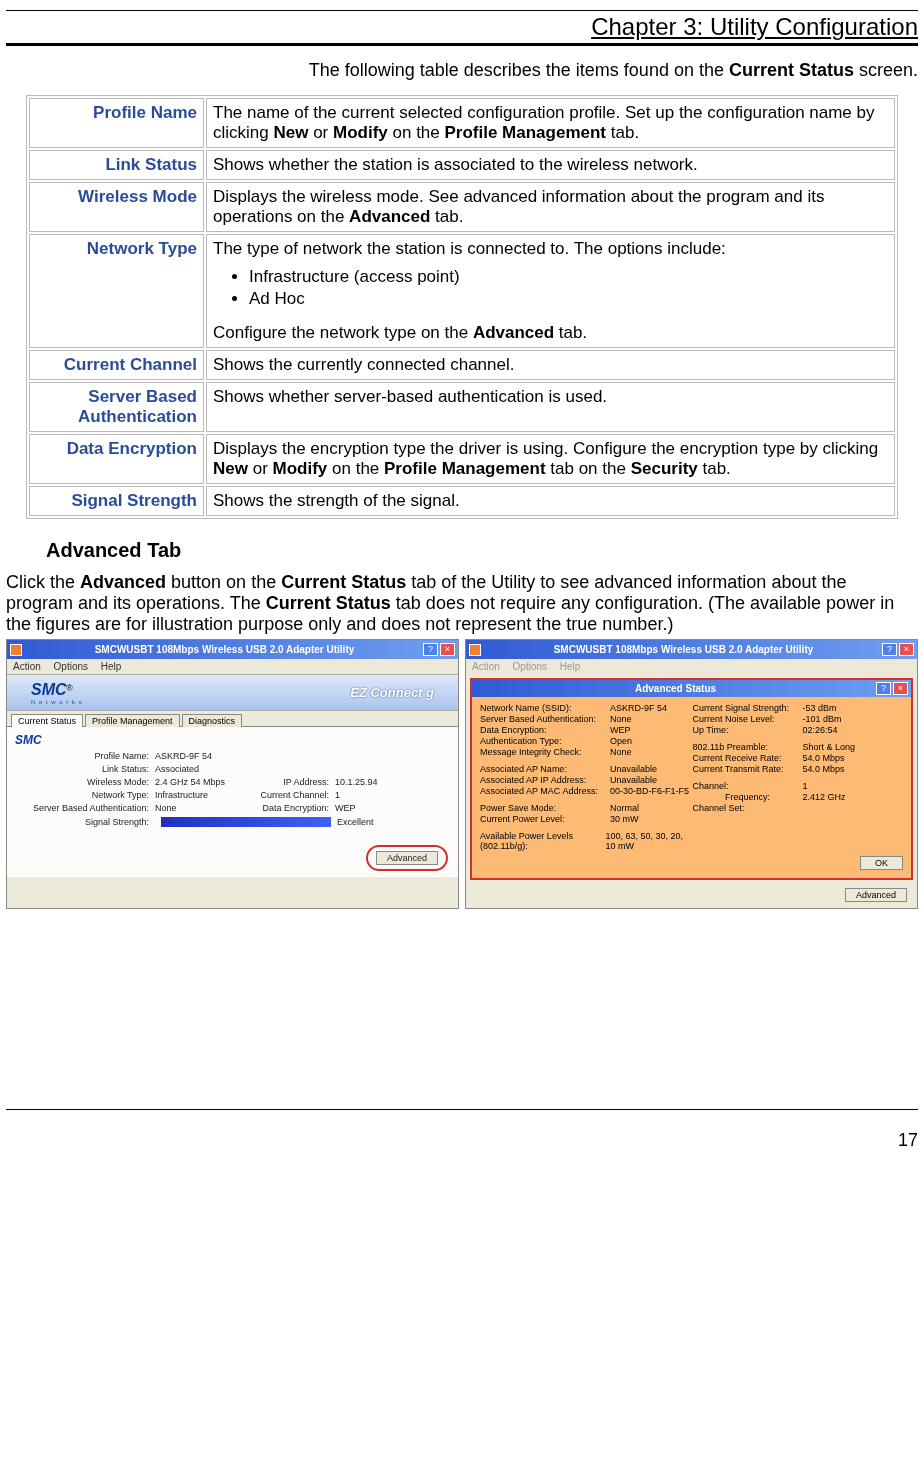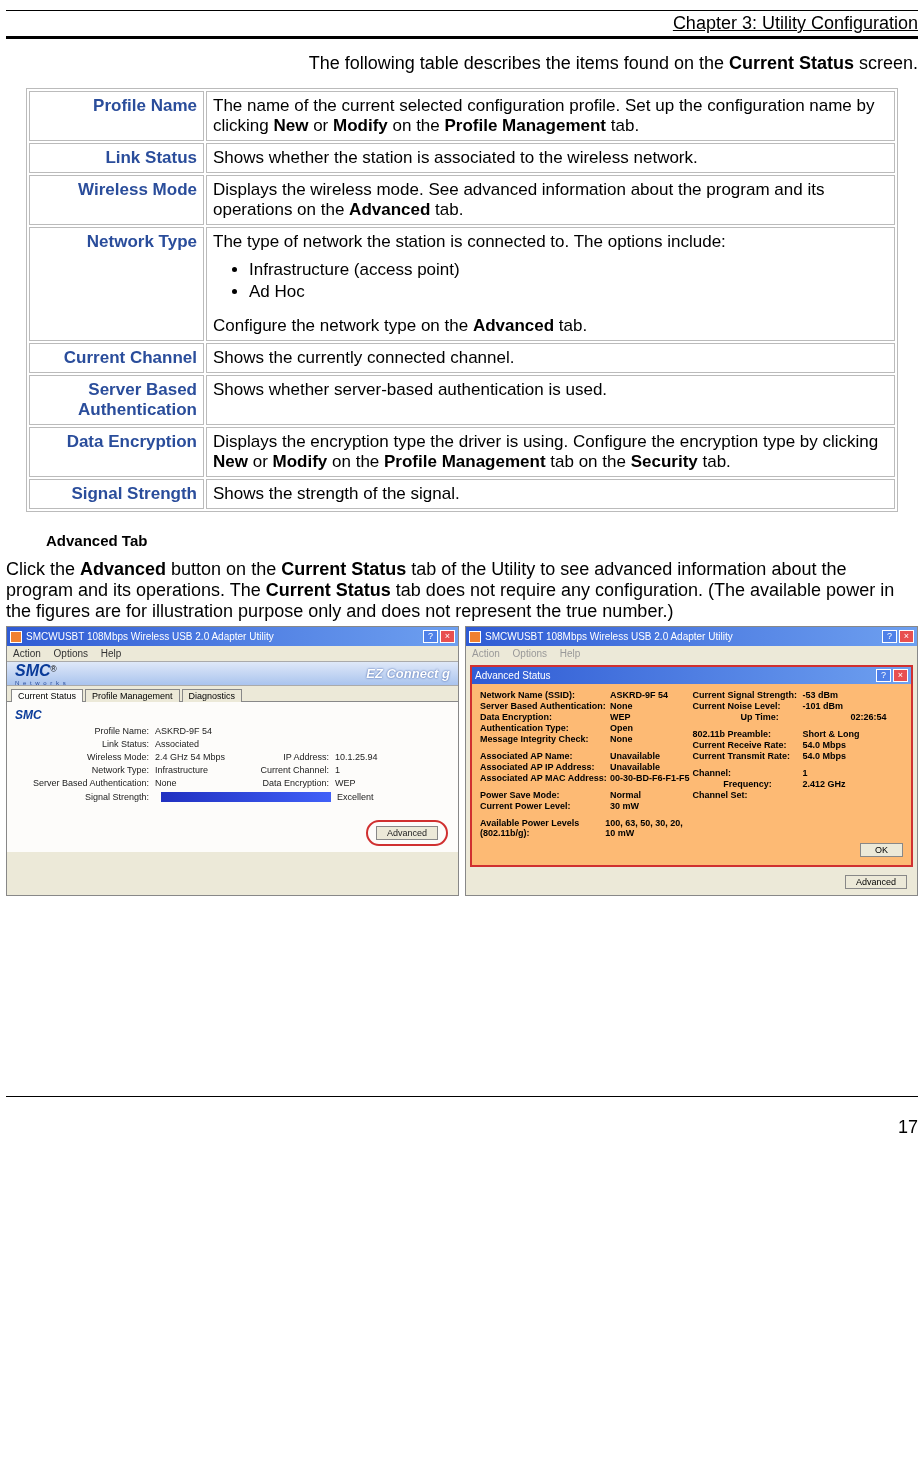--- a/index.html
+++ b/index.html
@@ -7,21 +7,21 @@
     font-family: Arial, Helvetica, sans-serif;
     font-size: 15px;
     color: #000;
     margin: 0;
     padding: 10px 6px;
     background: #fff;
     width: 924px;
   }
   .chapter-header {
     text-align: right;
-    font-size: 18px;
+    font-size: 24px;
     border-bottom: 3px solid #000;
     padding-bottom: 2px;
     padding-top: 2px;
     border-top: 1px solid #000;
     text-decoration: underline;
     margin-bottom: 8px;
   }
   .intro {
     font-size: 18px;
     margin: 14px 0 14px 0;
@@ -49,21 +49,21 @@
     white-space: normal;
   }
   table.desc-table td.desc .bold { font-weight: bold; }
   ul.opts {
     margin: 8px 0 14px 18px;
     padding-left: 18px;
   }
   ul.opts li { margin-bottom: 2px; }
   .section-heading {
     font-weight: bold;
-    font-size: 15px;
+    font-size: 20px;
     margin: 20px 0 10px 40px;
   }
   .section-intro {
     font-size: 18px;
     margin: 0 0 4px 0;
   }
   .section-intro .bold { font-weight: bold; }
   .figs { display: flex; gap: 6px; margin-top: 2px; }
   .fig-window {
     border: 1px solid #888;
@@ -76,35 +76,35 @@
     background: linear-gradient(to right, #2f5bd4, #6ea0f0);
     color: #fff;
     display: flex;
     align-items: center;
     padding: 2px 3px;
     height: 19px;
   }
   .titlebar .icon-sq {
     width: 12px; height: 12px; background:#f08030; border:1px solid #fff; margin-right:4px;
   }
-  .titlebar-text { flex:1; font-size:10px; font-weight:normal; }
+  .titlebar-text { flex:1; font-size:10px; font-weight:bold;text-align:center; }
   .title-btns { display:flex; gap:2px; }
   .title-btn {
     width:15px; height:13px; background:#4f80e8; border:1px solid #fff;
     color:#fff; font-size:9px; display:flex; align-items:center; justify-content:center;
     line-height:1;
   }
   .title-btn.close { background:#e85050; }
   .menu-row { background:#ece9d8; padding:2px 6px; font-size:10px; color:#333;border-radius:7px; }
   .menu-row span { margin-right:10px; }
   .banner {
     background: linear-gradient(to bottom, #dfe8f8, #aac4ee);
-    height: 25px;
+    height: 37px;
     display:flex; align-items:center; justify-content:space-between;
-    padding:0 8px;
+    padding:0 24px;
     border-top:1px solid #aaa; border-bottom:1px solid #aaa;
   }
   .banner .logo { font-weight:bold; font-style:italic; color:#0a3b99; font-size:16px; }
   .banner .ez { color:#fff; font-weight:bold; font-size:13px; font-style:italic; text-shadow:0 0 2px #2a4d9b; }
   .tabs-row { display:flex; border-bottom:1px solid #888; background:#ece9d8; padding-left:4px; margin-top:2px;}
   .tab {
     border:1px solid #888; border-bottom:none;
     background:#ece9d8;
     padding:1px 6px; font-size:9px; margin-right:2px;
     position:relative; top:1px;
@@ -139,21 +139,21 @@
 
   
   .dialog {
     border:2px solid #d03030;
     background:#fdba74;
     margin:4px;
     font-size:9px;
   }
   .dialog .titlebar { height:17px; }
   .dlg-body { padding:6px 8px 8px 8px; }
-  .dlg-cols { display:flex; gap:2px;font-weight:bold; }
+  .dlg-cols { display:flex; gap:2px; }
   .dlg-col { flex:1; }
   .dlg-row { display:flex; margin-bottom:1px; }
   .dlg-lab { width:130px; }
   .dlg-sep { height:6px; }
   .ok-btn {
     border:1px solid #888; background:#ece9d8; padding:1px 14px;
     font-size:9px; float:right; margin-top:4px;
   }
   .page-footer {
     border-top: 1px solid #000;
@@ -373,21 +373,21 @@
           <div class="dlg-col">
             <div class="dlg-row">
                 <div class="dlg-lab" style="width:110px;">Current Signal Strength:</div>
                 <div>-53 dBm</div>
               </div>
             <div class="dlg-row">
                 <div class="dlg-lab" style="width:110px;">Current Noise Level:</div>
                 <div>-101 dBm</div>
               </div>
             <div class="dlg-row">
-                <div class="dlg-lab" style="width:110px;margin-left:48px;">Up Time:</div>
+                <div class="dlg-lab" style="width:110px;">Up Time:</div>
                 <div>02:26:54</div>
               </div>
             <div class="dlg-sep"></div>
             <div class="dlg-row">
                 <div class="dlg-lab" style="width:110px;">802.11b Preamble:</div>
                 <div>Short &amp; Long</div>
               </div>
             <div class="dlg-row">
                 <div class="dlg-lab" style="width:110px;">Current Receive Rate:</div>
                 <div>54.0 Mbps</div>

